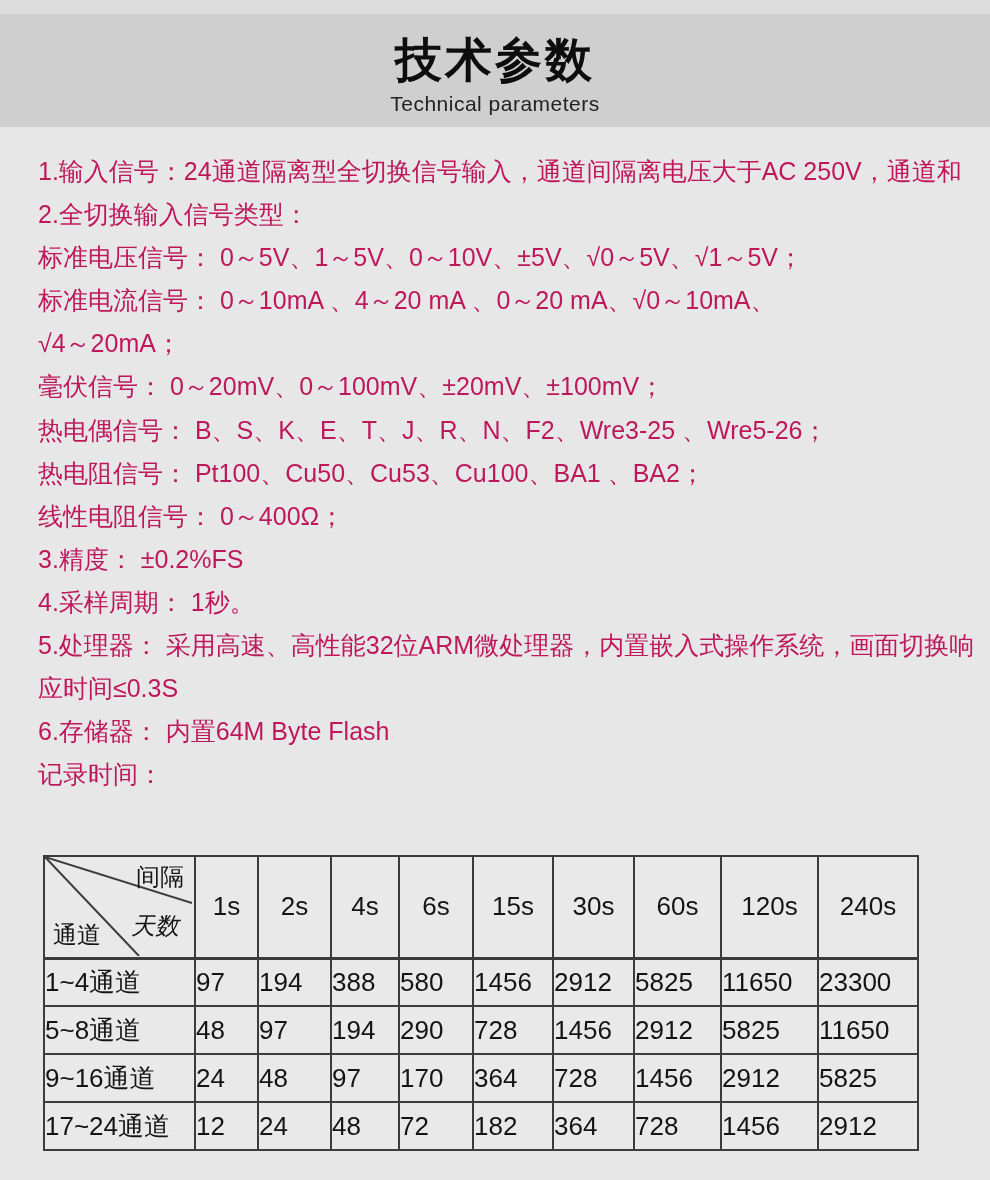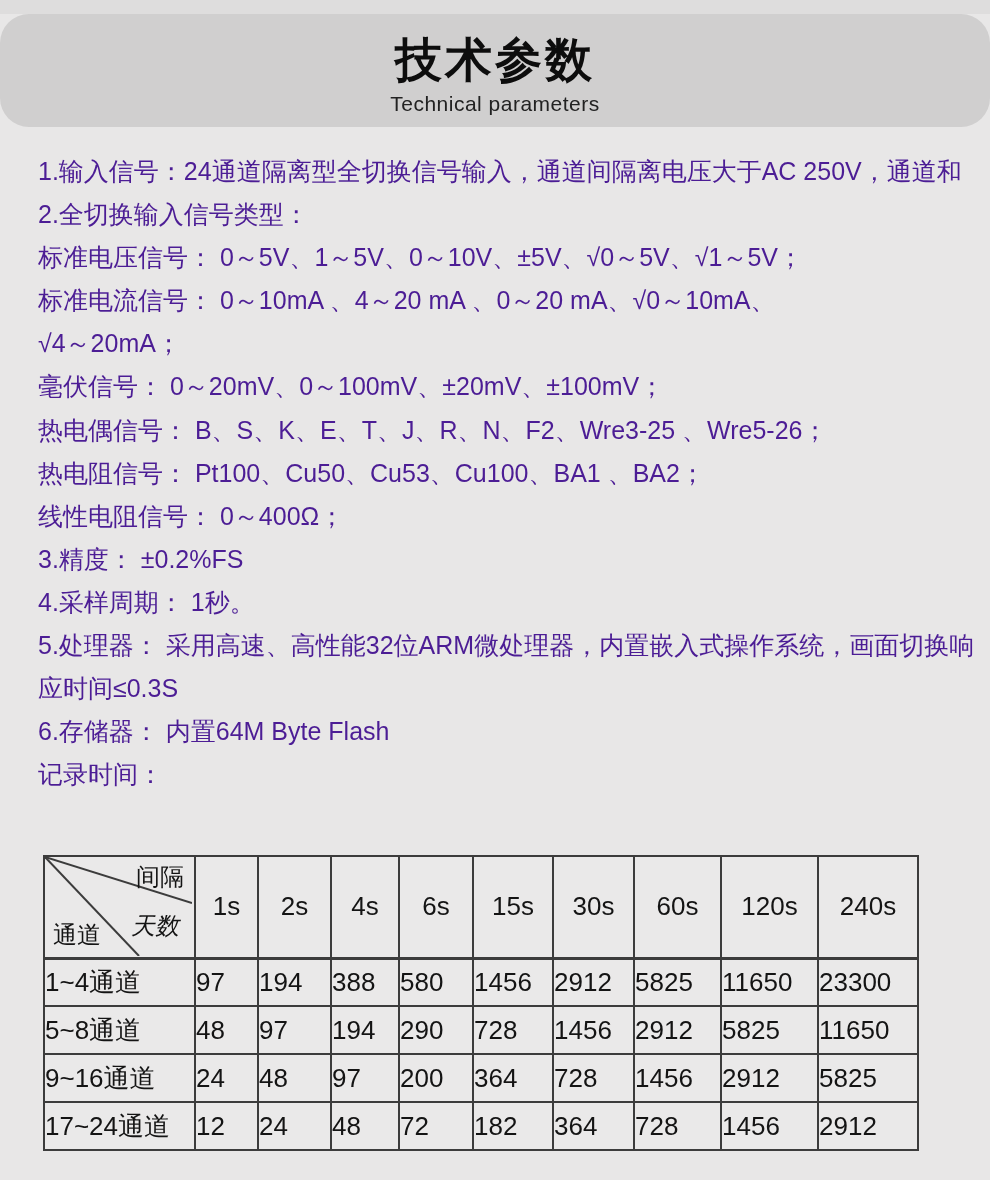--- a/index.html
+++ b/index.html
@@ -20,21 +20,20 @@
     left: 0; top: 0;
     width: 990px; height: 14px;
     background: #dedddd;
   }
   .title-band {
     position: absolute;
     left: 0; top: 14px;
     width: 990px; height: 113px;
     background: #d0cfcf;
     text-align: center;
-    border-radius: 29px;
   }
   .page-title {
     margin-top: 20px;
     font-size: 47px;
     font-weight: 800;
     letter-spacing: 3px;
     color: #0d0d0d;
     line-height: 1.1;
   }
   .page-subtitle {
@@ -48,21 +47,21 @@
     position: absolute;
     left: 38px;
     top: 150px;
     width: 930px;
   }
   .spec-line {
     height: 43.1px;
     line-height: 43.1px;
     font-size: 25px;
     white-space: nowrap;
-    color: #4c1d95;
+    color: #be185d;
   }
   table.record-table {
     position: absolute;
     left: 43px;
     top: 855px;
     width: 874px;
     border-collapse: collapse;
     table-layout: fixed;
     background: #eae9e9;
   }
@@ -195,21 +194,21 @@
         <td class="value-cell">1456</td>
         <td class="value-cell">2912</td>
         <td class="value-cell">5825</td>
         <td class="value-cell">11650</td>
       </tr>
       <tr class="data-row">
         <td class="channel-cell">9~16通道</td>
         <td class="value-cell">24</td>
         <td class="value-cell">48</td>
         <td class="value-cell">97</td>
-        <td class="value-cell">200</td>
+        <td class="value-cell">170</td>
         <td class="value-cell">364</td>
         <td class="value-cell">728</td>
         <td class="value-cell">1456</td>
         <td class="value-cell">2912</td>
         <td class="value-cell">5825</td>
       </tr>
       <tr class="data-row">
         <td class="channel-cell">17~24通道</td>
         <td class="value-cell">12</td>
         <td class="value-cell">24</td>

